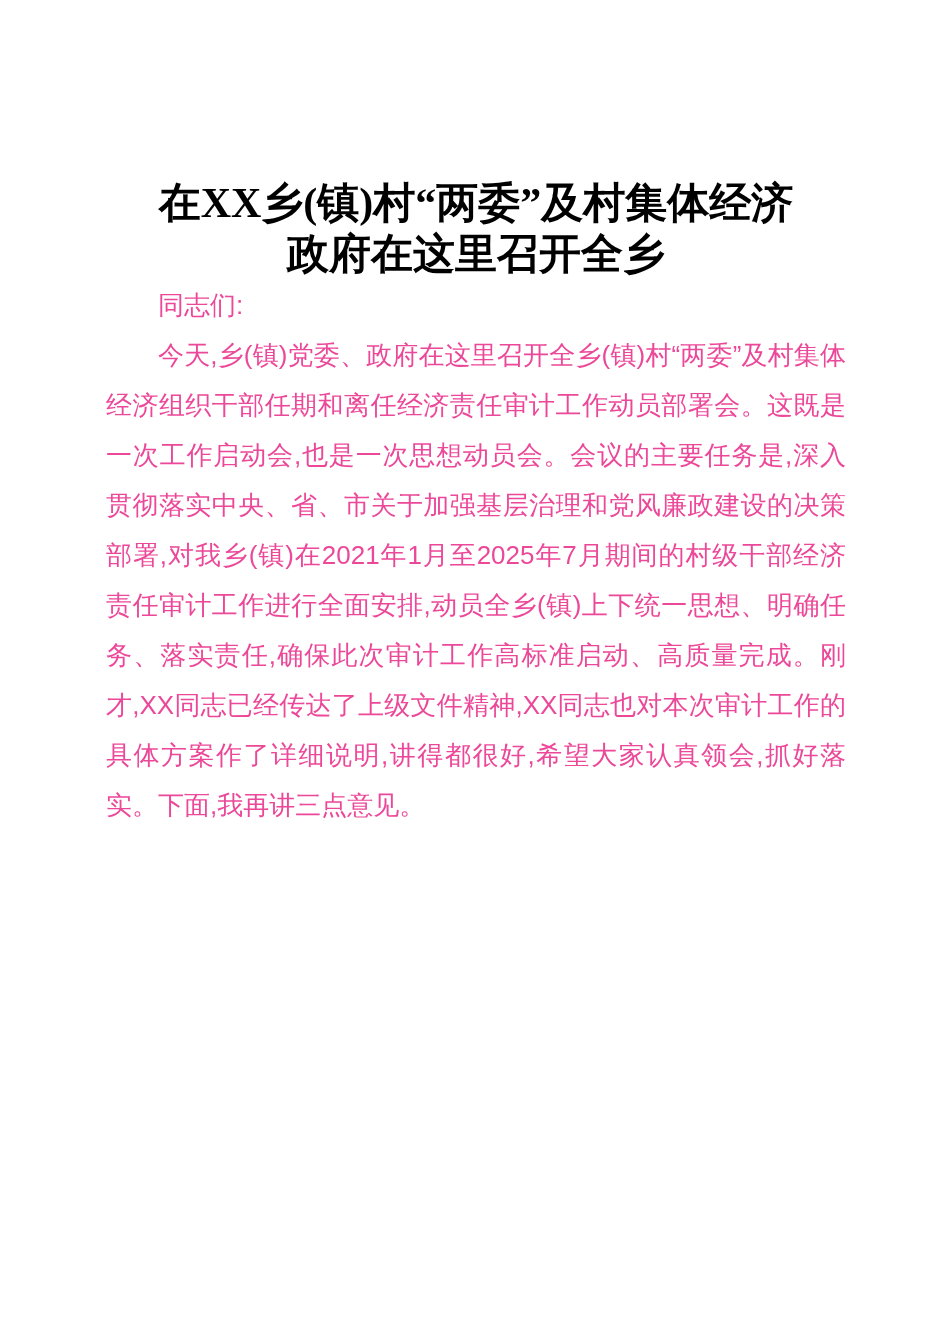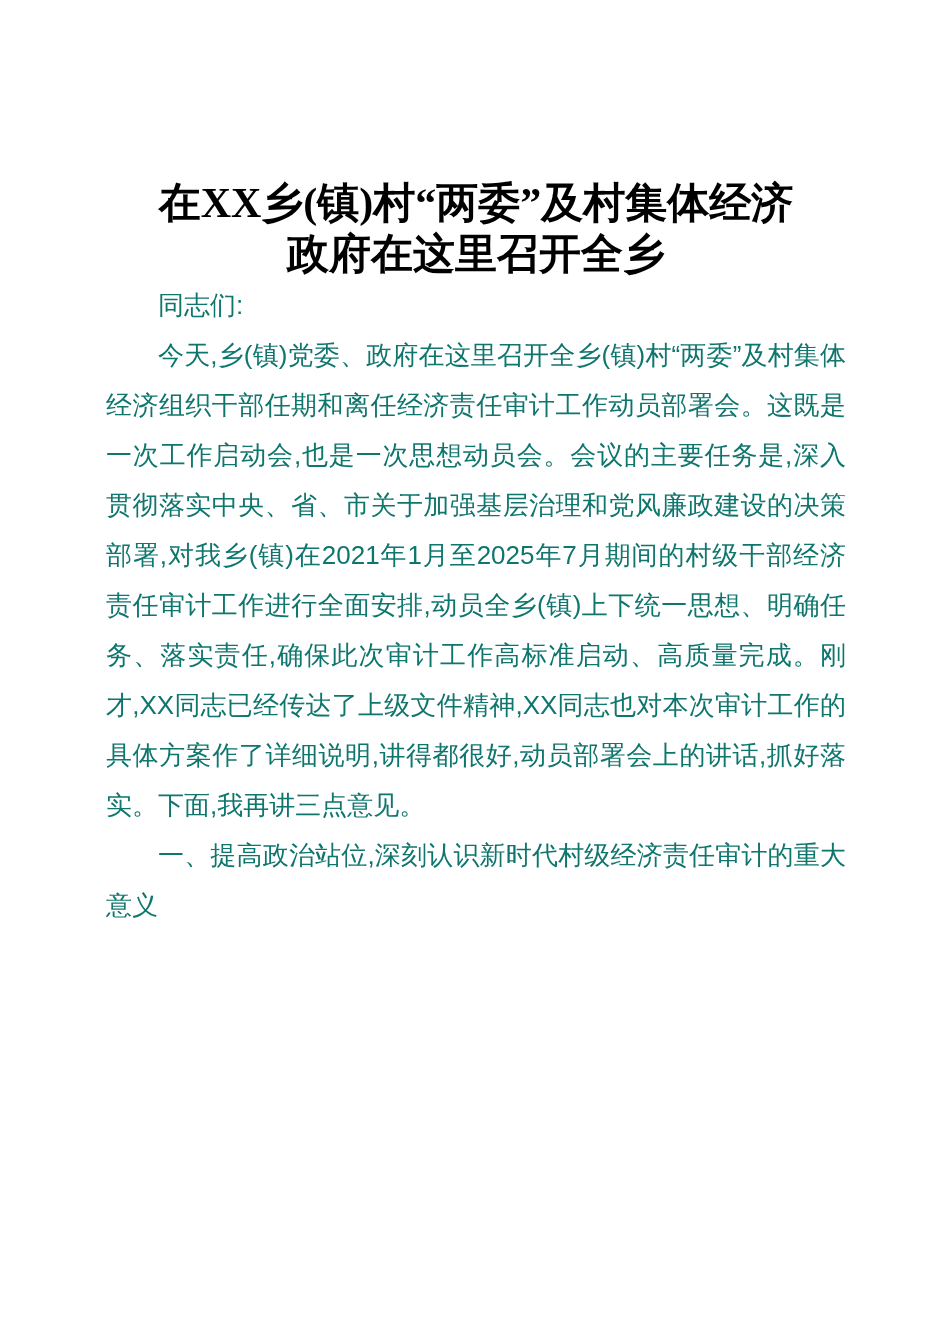--- a/index.html
+++ b/index.html
@@ -36,35 +36,34 @@
     margin-top: 0;
   }
   .para {
     margin: 0;
     font-family: "Liberation Sans", sans-serif;
     font-weight: normal;
     font-size: 26px;
     line-height: 50px;
     text-align: justify;
     text-indent: 2em;
-    color: #0f766e;
+    color: #ec4899;
   }
 </style>
 </head>
 <body>
 
 <div class="page">
 
   <h1 class="title">
     <span class="title-line">在XX乡(镇)村“两委”及村集体经济</span>
     <span class="title-line">政府在这里召开全乡</span>
   </h1>
 
   <div class="doc-body">
     <p class="para salutation">同志们:</p>
 
-    <p class="para">今天,乡(镇)党委、政府在这里召开全乡(镇)村“两委”及村集体经济组织干部任期和离任经济责任审计工作动员部署会。这既是一次工作启动会,也是一次思想动员会。会议的主要任务是,深入贯彻落实中央、省、市关于加强基层治理和党风廉政建设的决策部署,对我乡(镇)在2021年1月至2025年7月期间的村级干部经济责任审计工作进行全面安排,动员全乡(镇)上下统一思想、明确任务、落实责任,确保此次审计工作高标准启动、高质量完成。刚才,XX同志已经传达了上级文件精神,XX同志也对本次审计工作的具体方案作了详细说明,讲得都很好,动员部署会上的讲话,抓好落实。下面,我再讲三点意见。</p>
+    <p class="para">今天,乡(镇)党委、政府在这里召开全乡(镇)村“两委”及村集体经济组织干部任期和离任经济责任审计工作动员部署会。这既是一次工作启动会,也是一次思想动员会。会议的主要任务是,深入贯彻落实中央、省、市关于加强基层治理和党风廉政建设的决策部署,对我乡(镇)在2021年1月至2025年7月期间的村级干部经济责任审计工作进行全面安排,动员全乡(镇)上下统一思想、明确任务、落实责任,确保此次审计工作高标准启动、高质量完成。刚才,XX同志已经传达了上级文件精神,XX同志也对本次审计工作的具体方案作了详细说明,讲得都很好,希望大家认真领会,抓好落实。下面,我再讲三点意见。</p>
 
-    <p class="para heading">一、提高政治站位,深刻认识新时代村级经济责任审计的重大意义</p>
 
   </div>
 
 </div>
 
 </body></html>

